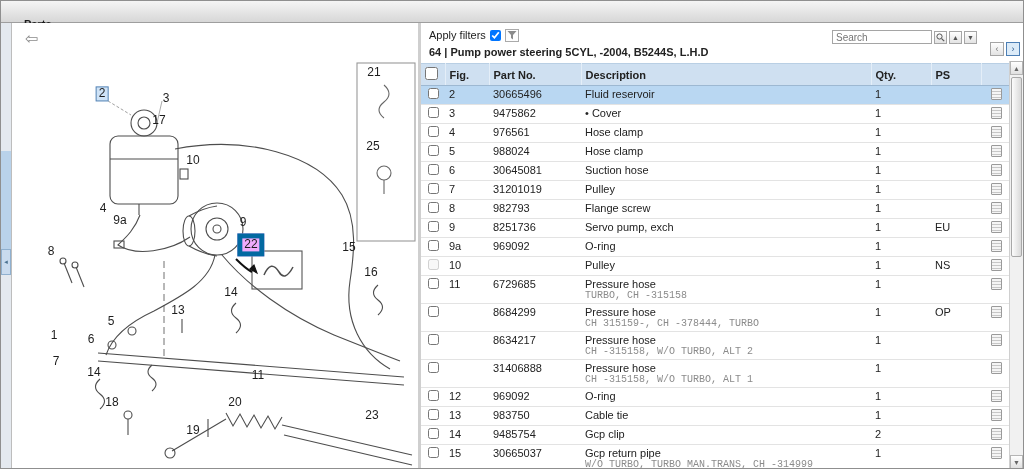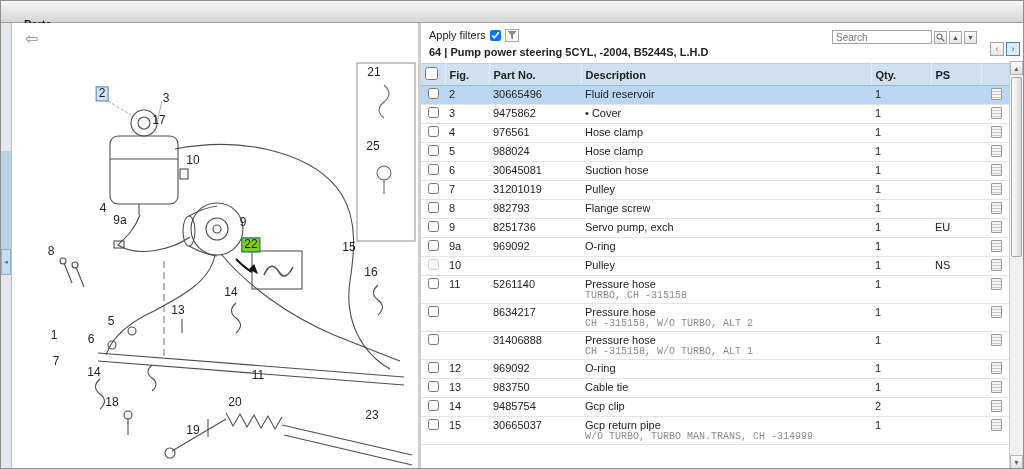--- a/index.html
+++ b/index.html
@@ -25,21 +25,21 @@
   .edge-tab { position:absolute; left:0; top:226px; width:10px; height:26px; background:#c9dbee;
               border:1px solid #8fb0cf; color:#49718f; font-size:7px; display:flex; align-items:center; justify-content:center; cursor:pointer; }
 
   
   .left-panel { width:409px; background:#fff; position:relative; border-right:3px solid #cfcfcf; }
   .back-arrow { position:absolute; left:13px; top:8px; font-size:16px; color:#8a8a8a; cursor:pointer; line-height:1; }
   svg.diagram { position:absolute; left:0; top:0; }
   .callout-layer { position:absolute; left:0; top:0; width:406px; height:446px; }
   .callout { position:absolute; transform:translate(-50%,-50%); font-size:12px; color:#1d1d1d; background:transparent;
              padding:0 2px; cursor:pointer; line-height:1.1; }
-  .callout.boxed { border:1px solid #0369a1; background:#84cc16; }
+  .callout.boxed { border:5px solid #0369a1; background:#f0abfc; }
   .callout.highlight { border:1px solid #5b87b5; background:#cfe3f7; }
 
   
   .right-panel { flex:1; position:relative; background:#fff; display:flex; flex-direction:column; overflow:hidden; }
   .rp-top { padding:4px 8px 3px 8px; position:relative; height:40px; }
   .filters-row { display:flex; align-items:center; gap:4px; height:16px; }
   .filters-row input[type=checkbox] { width:11px; height:11px; }
   .icon-box { width:14px; height:13px; border:1px solid #aaa; background:#fdfdfd; display:flex; align-items:center; justify-content:center; }
   .section-title { font-weight:bold; margin-top:3px; white-space:nowrap; }
 
@@ -350,27 +350,39 @@
                 <td class="c-desc">
                   <div>Pulley</div>
                 </td>
                 <td class="c-qty">1</td>
                 <td class="c-ps">NS</td>
                 <td class="c-ico"><span class="doc-icon"></span></td>
               </tr>
               <tr class="row">
                 <td class="c-check"><input type="checkbox" style=""></td>
                 <td class="c-fig">11</td>
-                <td class="c-part">5261140</td>
+                <td class="c-part">6729685</td>
                 <td class="c-desc">
                   <div>Pressure hose</div>
                   <div class="sub">TURBO, CH -315158</div>
                 </td>
                 <td class="c-qty">1</td>
                 <td class="c-ps"></td>
+                <td class="c-ico"><span class="doc-icon"></span></td>
+              </tr>
+              <tr class="row">
+                <td class="c-check"><input type="checkbox" style=""></td>
+                <td class="c-fig"></td>
+                <td class="c-part">8684299</td>
+                <td class="c-desc">
+                  <div>Pressure hose</div>
+                  <div class="sub">CH 315159-, CH -378444, TURBO</div>
+                </td>
+                <td class="c-qty">1</td>
+                <td class="c-ps">OP</td>
                 <td class="c-ico"><span class="doc-icon"></span></td>
               </tr>
               <tr class="row">
                 <td class="c-check"><input type="checkbox" style=""></td>
                 <td class="c-fig"></td>
                 <td class="c-part">8634217</td>
                 <td class="c-desc">
                   <div>Pressure hose</div>
                   <div class="sub">CH -315158, W/O TURBO, ALT 2</div>
                 </td>

